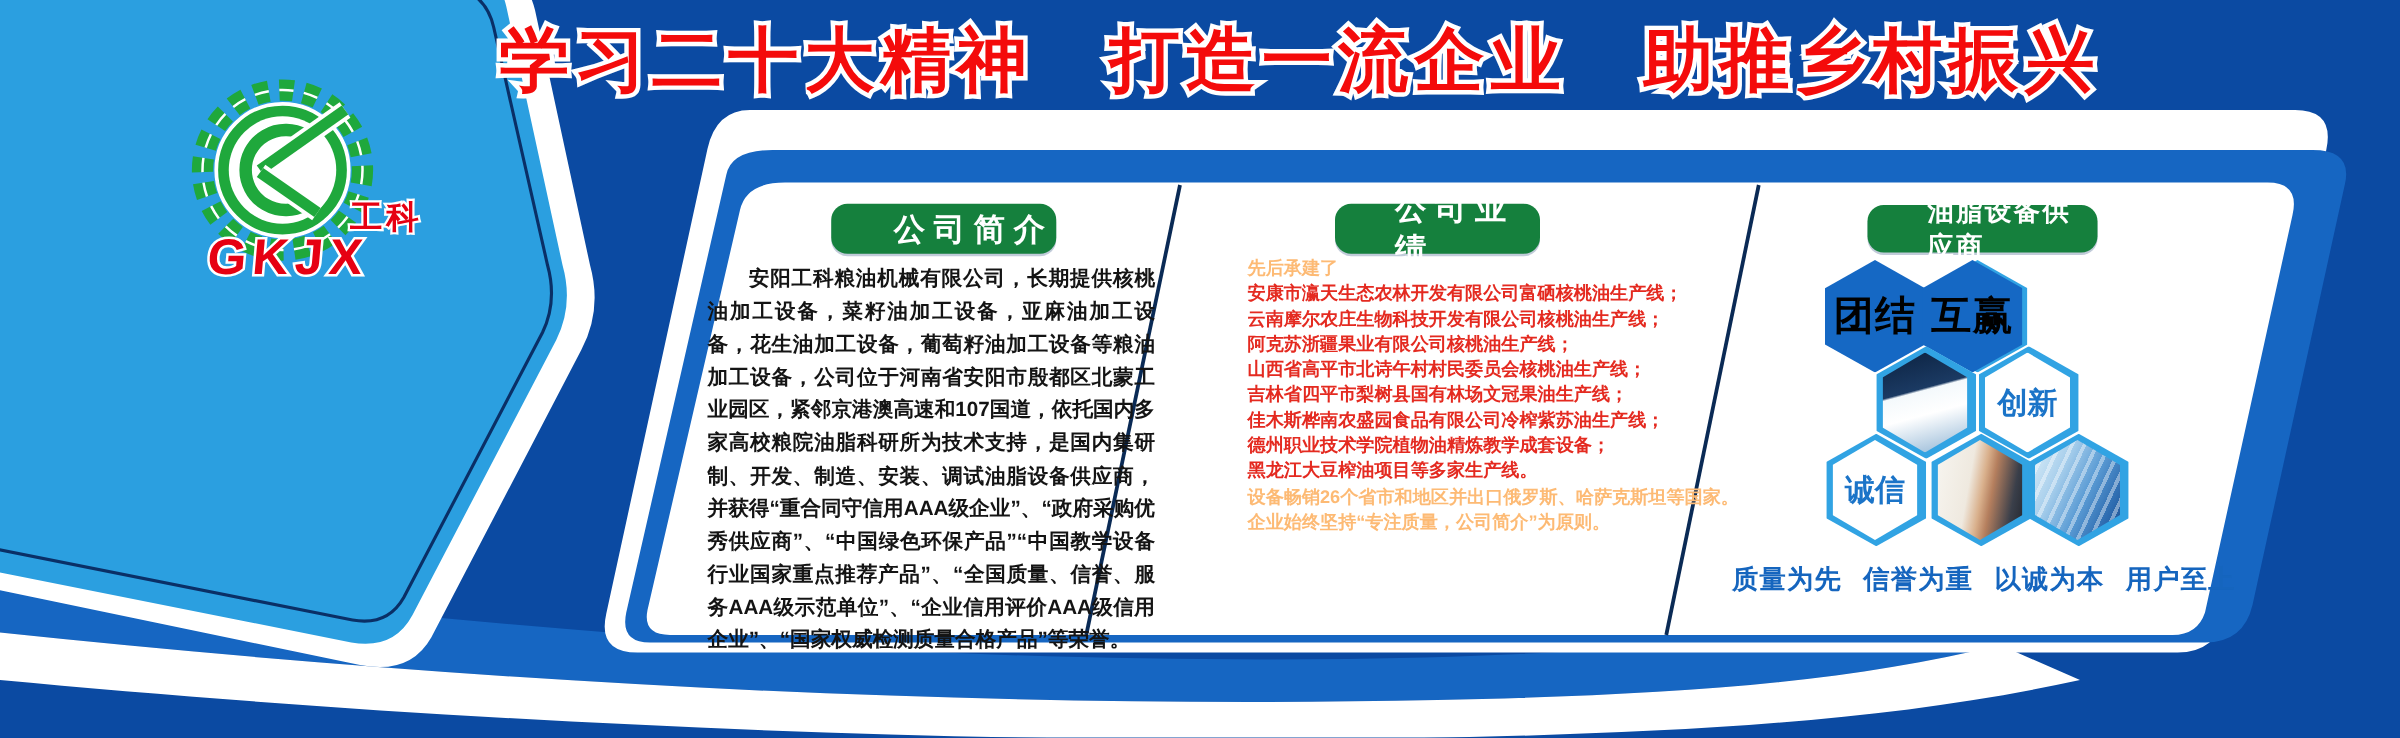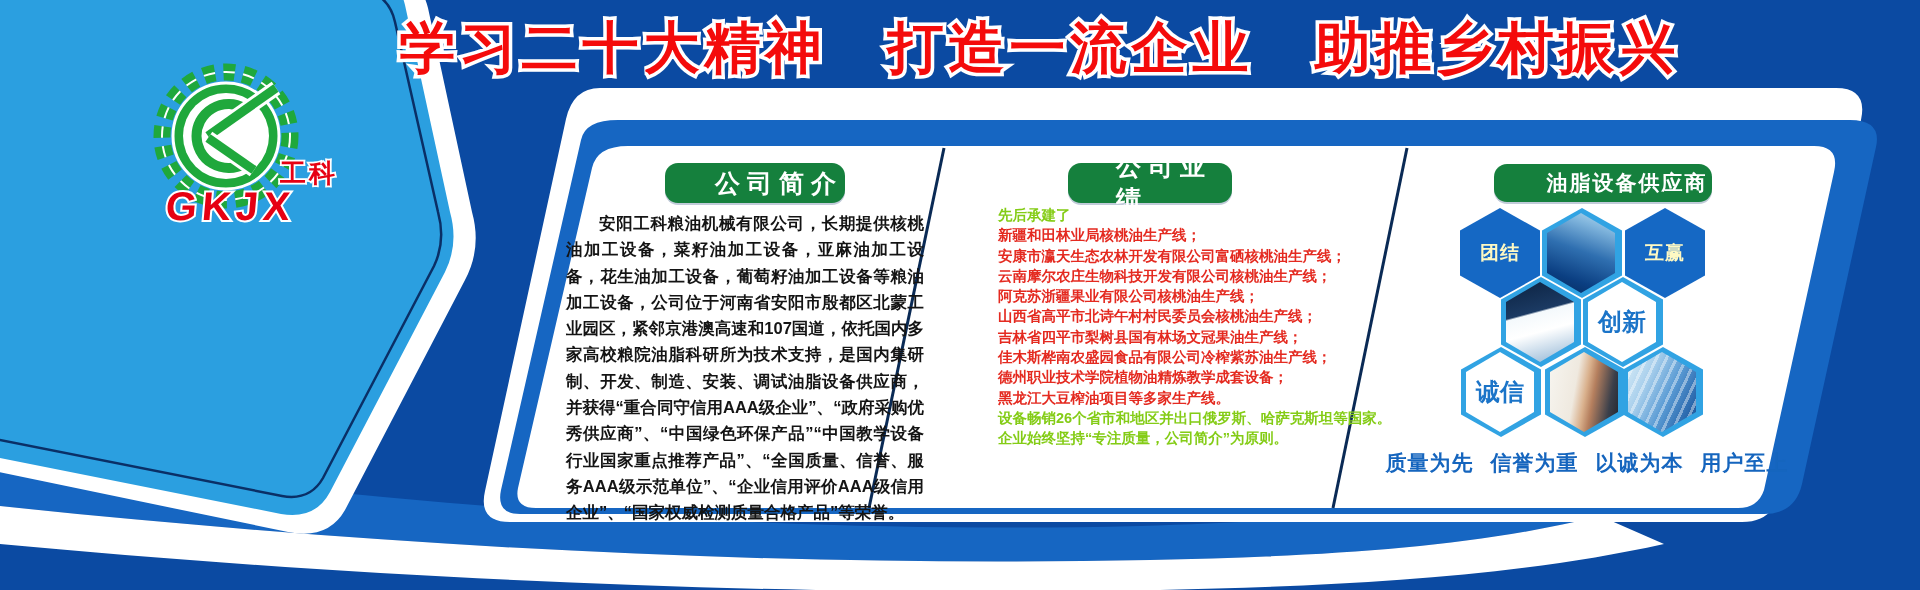--- a/index.html
+++ b/index.html
@@ -39,32 +39,32 @@
 
   
   .intro-body{
     position:absolute; left:566px; top:210px; width:358px;
     font-size:16.5px; line-height:26.3px; font-weight:700; color:#141414;
     text-align:justify; text-indent:2em;
   }
 
   
   .ach-body{ position:absolute; left:998px; top:205px; width:400px; }
-  .ach-line{ font-size:14.5px; line-height:20.3px; font-weight:700; color:#84cc16; white-space:nowrap; }
+  .ach-line{ font-size:14.5px; line-height:20.3px; font-weight:700; color:#fdba74; white-space:nowrap; }
   .ach-red .ach-line{ color:#E42A20; }
 
   
   .hex{ position:absolute; width:80px; height:90px;
     clip-path:polygon(50% 0,100% 25%,100% 75%,50% 100%,0 75%,0 25%); }
   .hex-inner{ position:absolute; left:5px; top:5px; width:68px; height:80px;
     clip-path:polygon(50% 0,100% 25%,100% 75%,50% 100%,0 75%,0 25%);
     display:flex; align-items:center; justify-content:center; }
   .hex-solid{ background:#1568C4; }
   .hex-solid .hex-inner{ left:0; top:0; width:80px; height:90px; background:transparent;
-    color:#fef9c3; font-size:19px; font-weight:900; letter-spacing:1px; }
+    color:#000000; font-size:32px; font-weight:900; letter-spacing:1px; }
   .hex-line{ background:#31A3E3; }
   .hex-line .hex-inner{ background:#fff; color:#1B74C8; font-size:24px; font-weight:900; }
   .hex-img{ background:#31A3E3; }
   .img-carrier{ background:linear-gradient(200deg,#bfe0f2 0%,#7fb4dc 20%,#2f6fb0 48%,#0b3f82 78%,#062a5e 100%); }
   .img-success{ background:linear-gradient(165deg,#0c2240 0%,#1b3a63 38%,#f4f9fc 40%,#ffffff 60%,#8fb4d4 100%); }
   .img-handshake{ background:linear-gradient(100deg,#f7f5f0 0%,#efe9df 38%,#d9b08c 52%,#b57f5e 62%,#3a3f4a 84%,#23262e 100%); }
   .img-buildings{
     background:
       repeating-linear-gradient(115deg, rgba(255,255,255,.4) 0 3px, rgba(255,255,255,0) 3px 9px),
       linear-gradient(115deg,#dceef8 0%,#a8cfec 30%,#5a9bd4 58%,#2e6cb0 82%,#1b4e8e 100%);
@@ -114,45 +114,44 @@
 <div class="logo-cn">工科</div>
 <div class="logo-en">GKJX</div>
 
 <div class="pill pill-lg" style="left:665px; top:163px; width:180px;">公司简介</div>
 <div class="intro-body">安阳工科粮油机械有限公司，长期提供核桃油加工设备，菜籽油加工设备，亚麻油加工设备，花生油加工设备，葡萄籽油加工设备等粮油加工设备，公司位于河南省安阳市殷都区北蒙工业园区，紧邻京港澳高速和107国道，依托国内多家高校粮院油脂科研所为技术支持，是国内集研制、开发、制造、安装、调试油脂设备供应商，并获得“重合同守信用AAA级企业”、“政府采购优秀供应商”、“中国绿色环保产品”“中国教学设备行业国家重点推荐产品”、“全国质量、信誉、服务AAA级示范单位”、“企业信用评价AAA级信用企业”、“国家权威检测质量合格产品”等荣誉。</div>
 
 <div class="pill pill-lg" style="left:1068px; top:163px; width:164px;">公司业绩</div>
 <div class="ach-body">
   <div class="ach-line">先后承建了</div>
   <div class="ach-red">
-      <div class="ach-line">新疆和田林业局核桃油生产线；</div>
       <div class="ach-line">安康市瀛天生态农林开发有限公司富硒核桃油生产线；</div>
       <div class="ach-line">云南摩尔农庄生物科技开发有限公司核桃油生产线；</div>
       <div class="ach-line">阿克苏浙疆果业有限公司核桃油生产线；</div>
       <div class="ach-line">山西省高平市北诗午村村民委员会核桃油生产线；</div>
       <div class="ach-line">吉林省四平市梨树县国有林场文冠果油生产线；</div>
       <div class="ach-line">佳木斯桦南农盛园食品有限公司冷榨紫苏油生产线；</div>
       <div class="ach-line">德州职业技术学院植物油精炼教学成套设备；</div>
       <div class="ach-line">黑龙江大豆榨油项目等多家生产线。</div>
     </div>
   <div>
       <div class="ach-line">设备畅销26个省市和地区并出口俄罗斯、哈萨克斯坦等国家。</div>
       <div class="ach-line">企业始终坚持“专注质量，公司简介”为原则。</div>
     </div>
 </div>
 
-<div class="pill pill-sm" style="left:1494px; top:164px; width:218px; height:38px;">油脂设备供应商</div>
+<div class="pill pill-sm" style="left:1494px; top:164px; width:184px; height:38px;">油脂设备供应商</div>
 
 <div class="hex hex-solid" style="left:1460px; top:208px;">
   <div class="hex-inner">团结</div>
 </div>
 <div class="hex hex-img" style="left:1542px; top:208px;">
   <div class="hex-inner img-carrier"></div>
 </div>
-<div class="hex hex-solid" style="left:1625px; top:208px;">
+<div class="hex hex-solid" style="left:1538px; top:208px;">
   <div class="hex-inner">互赢</div>
 </div>
 
 <div class="hex hex-img" style="left:1501px; top:277px;">
   <div class="hex-inner img-success"></div>
 </div>
 <div class="hex hex-line" style="left:1583px; top:277px;">
   <div class="hex-inner">创新</div>
 </div>
 

